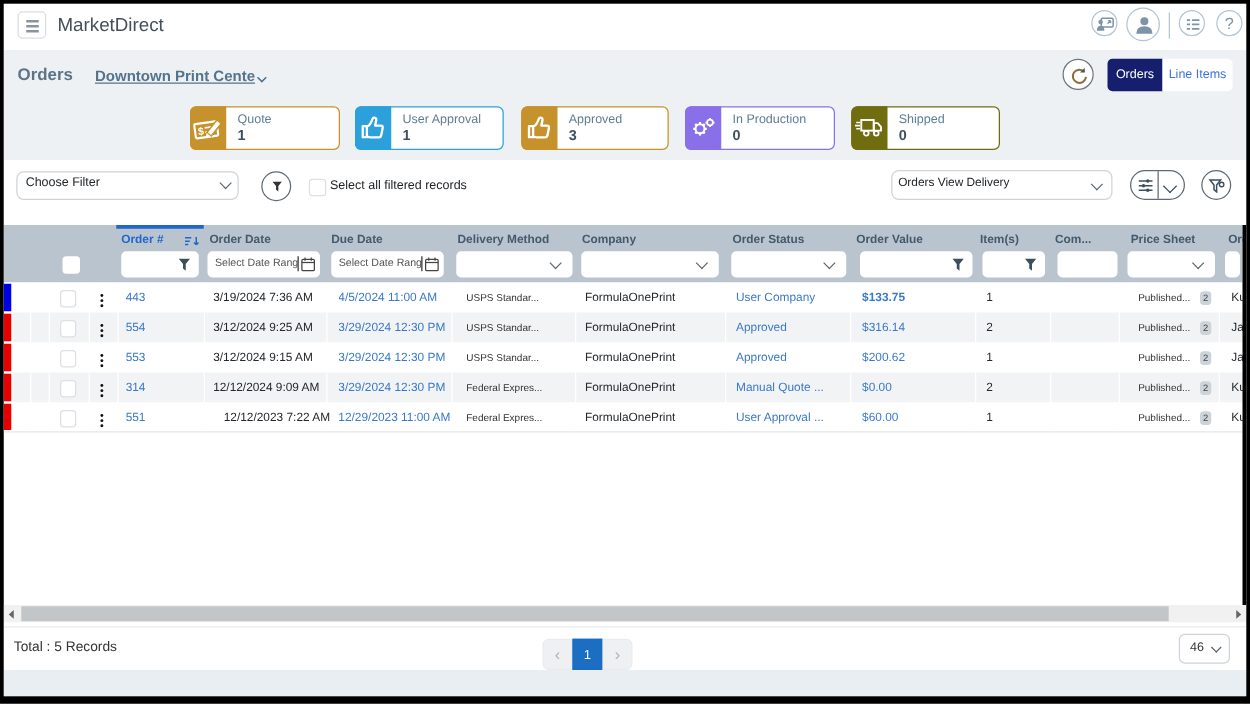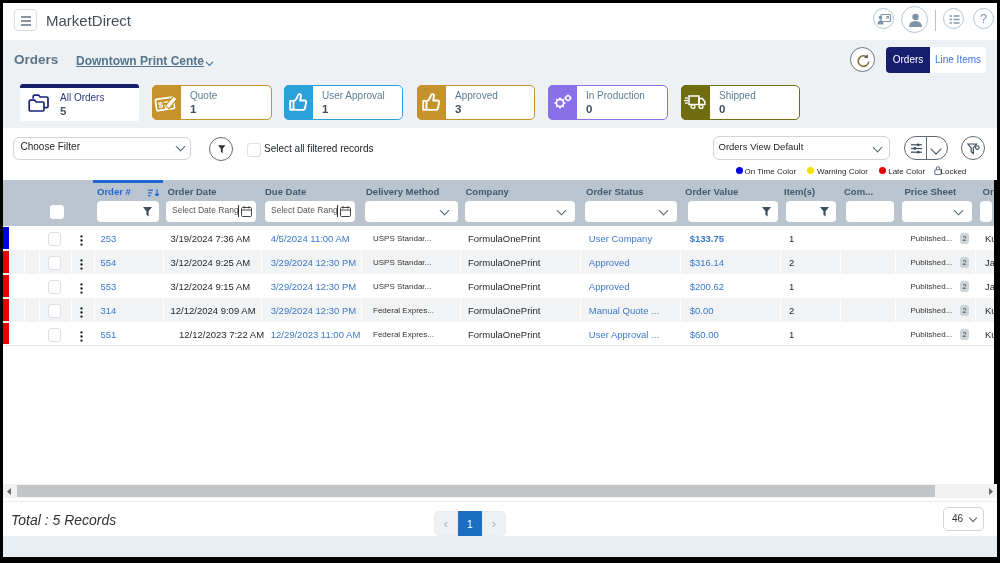--- a/index.html
+++ b/index.html
@@ -49,21 +49,21 @@
 .cell { position:absolute; font-size:9.5px; color:#24292e; white-space:nowrap; top:7px; }
 .clink { color:#3a79ca; }
 .csmall { font-size:8px; color:#333; top:8px; }
 .vline { position:absolute; top:0; bottom:0; width:1.3px; background:#fff; }
 .badge { position:absolute; background:#ccd3d9; color:#444; font-size:7.5px; border-radius:3px; top:6.5px; width:9px; height:11px; text-align:center; line-height:11px; }
 
 
 .hscroll { position:absolute; left:0; top:481px; width:994px; height:14px; background:#f1f1f1; }
 .hthumb { position:absolute; left:14px; top:1px; width:918px; height:12px; background:#c3c6c8; }
 .pager { position:absolute; left:0; top:495px; width:994px; height:38px; background:#fff; }
-.total { position:absolute; left:8px; top:14px; font-size:14px; color:#333;font-style:italic; }
+.total { position:absolute; left:8px; top:14px; font-size:11px; color:#333; }
 .pbtn { position:absolute; top:12.5px; width:24px; height:25px; border:1px solid #e9ecef; background:#eef0f2; color:#aab2ba; font-size:13px; text-align:center; line-height:24px; border-radius:0; }
 .pcur { background:#1b6ec2; color:#fff; border-color:#1b6ec2; }
 .psel { position:absolute; left:940px; top:8.5px; width:41px; height:24px; border:1px solid #ced4da; border-radius:5px; background:#fff; font-size:10px; color:#333; }
 .footstrip { position:absolute; left:0; top:533px; width:994px; height:21px; background:#e9eef3; }
 .blackstrip { position:absolute; left:990.5px; top:177px; width:3.5px; height:304px; background:#000; }
 svg { position:absolute; overflow:visible; }
 </style>
 </head>
 <body>
 <div class="page">
@@ -118,28 +118,20 @@
 
     <div class="circbtn" style="left:847px; top:7px; width:25px; height:25px; border-color:#6a7681;">
       <svg width="25" height="25" viewBox="0 0 25 25">
         <path d="M16.5 9.5 A5.3 5.3 0 1 0 17.8 13.5" fill="none" stroke="#8a6d3b" stroke-width="1.6"></path>
         <path d="M16.8 6.2 L16.8 10 L13 10 Z" fill="#555"></path>
       </svg>
     </div>
     <div class="tog-orders">Orders</div>
     <div class="tog-line">Line Items</div>
 
-    <div class="card" style="left:17px; width:119px; border-top:4px solid #151f6d; height:37px; top:44px; border-radius:3px 3px 2px 2px;">
-      <svg style="left:7px; top:4px;" width="24" height="22" viewBox="0 0 24 22">
-        <path d="M6.2 6.8 V4.4 a1.2 1.2 0 0 1 1.2 -1.2 h4.2 l1.6 1.8 h6.6 a1.2 1.2 0 0 1 1.2 1.2 v8.2 a1.2 1.2 0 0 1 -1.2 1.2 h-2.2" fill="none" stroke="#1a2377" stroke-width="1.7"></path>
-        <path d="M2.2 9.4 a1.2 1.2 0 0 1 1.2 -1.2 h4.2 l1.6 1.8 h6.6 a1.2 1.2 0 0 1 1.2 1.2 v6.6 a1.2 1.2 0 0 1 -1.2 1.2 h-12.4 a1.2 1.2 0 0 1 -1.2 -1.2 z" fill="none" stroke="#1a2377" stroke-width="1.7"></path>
-      </svg>
-      <div class="lbl" style="color:#2d3c86; left:40px;">All Orders</div>
-      <div class="cnt" style="left:40px; color:#4a5a66;">5</div>
-    </div>
     <div class="card" style="left:149px; width:120px; border:1px solid #c5922b;">
       <div class="blk" style="background:#c5922b;">
         <svg style="left:3px; top:5.5px;" width="24" height="24" viewBox="0 0 24 24">
           <g transform="rotate(-8 11 13)">
           <rect x="1" y="7" width="18" height="11.5" rx="1" fill="none" stroke="#fff" stroke-width="1.7"></rect>
           <text x="3.2" y="16.2" font-size="8.5" fill="#fff" font-weight="bold" font-family="Liberation Sans">$</text>
           <line x1="9" y1="11" x2="16" y2="11" stroke="#fff" stroke-width="1.3"></line>
           <line x1="9" y1="14.5" x2="16" y2="14.5" stroke="#fff" stroke-width="1.3"></line>
           </g>
           <path d="M10.5 15 L18.5 5 L22 7.8 L14 17.8 Z" fill="#fff" stroke="#c5922b" stroke-width="1.2"></path>
@@ -218,21 +210,21 @@
         <span class="chevron" style="right:6px; top:5px;"></span>
       </div>
     <div class="circbtn" style="left:206px; top:9px; width:24px; height:24px;">
       <svg style="left:8px; top:7px;" width="7.5" height="9" viewBox="0 0 9 10">
           <path d="M0 0 H9 L5.6 4.2 V9.5 L3.4 7.8 V4.2 Z" fill="#333"></path>
         </svg>
     </div>
     <div class="cb" style="left:244px; top:15px;"></div>
     <div style="position:absolute; left:261px; top:15px; font-size:10px; color:#212529;">Select all filtered records</div>
     <div class="sel" style="left:710px; top:8px; width:177px; height:24px;">
-        <span class="ph" style="font-size:9.5px; top:4px; left:4.5px;">Orders View Default</span>
+        <span class="ph" style="font-size:9.5px; top:4px; left:4.5px;">Orders View Delivery</span>
         <span class="chevron" style="right:8px; top:7px;"></span>
       </div>
 
     <div style="position:absolute; left:901px; top:8px; width:44px; height:24px; border:1px solid #5f6a75; border-radius:12px; background:#fff;">
       <div style="position:absolute; left:21px; top:0; bottom:0; width:1px; background:#5f6a75;"></div>
       <svg style="left:5.5px; top:6px;" width="11" height="11" viewBox="0 0 11 11">
         <g stroke="#3c4f5e" stroke-width="1.2">
           <line x1="0" y1="1.8" x2="11" y2="1.8"></line>
             <line x1="0" y1="5.5" x2="11" y2="5.5"></line>
             <line x1="0" y1="9.2" x2="11" y2="9.2"></line>
@@ -241,33 +233,20 @@
         <circle cx="3.8" cy="5.5" r="1.4" fill="#3c4f5e"></circle>
         <circle cx="7.2" cy="9.2" r="1.4" fill="#3c4f5e"></circle>
       </svg>
       <span class="chevron" style="right:7px; top:8px; width:8px; height:8px; border-width:1.8px; border-color:#3c4f5e;"></span>
     </div>
     <div class="circbtn" style="left:958px; top:8px; width:24px; height:24px;">
       <svg style="left:6px; top:6.5px;" width="12" height="11" viewBox="0 0 12 11">
         <path d="M0 0 H8.5 L5.3 4 V9.5 L3.2 7.7 V4 Z" fill="none" stroke="#3c4f5e" stroke-width="1.2"></path>
         <circle cx="9.3" cy="3.6" r="1.8" fill="#fff" stroke="#3c4f5e" stroke-width="1.1"></circle>
       </svg>
-    </div>
-    <div class="legend">
-      <span class="dot" style="left:33px; background:#0000e6;"></span>
-        <span class="ltx" style="left:41.5px;">On Time Color</span>
-      <span class="dot" style="left:103.5px; background:#f5e100;"></span>
-        <span class="ltx" style="left:114px;">Warning Color</span>
-      <span class="dot" style="left:176px; background:#e80000;"></span>
-        <span class="ltx" style="left:185.2px;">Late Color</span>
-      <svg style="left:230.5px; top:0.5px;" width="8" height="9" viewBox="0 0 8 9">
-          <rect x="0.8" y="3.8" width="6.4" height="4.7" rx="1" fill="none" stroke="#6b7b8a" stroke-width="1.1"></rect>
-          <path d="M2.3 3.8 V2.4 a1.7 1.7 0 0 1 3.4 0 V3.8" fill="none" stroke="#6b7b8a" stroke-width="1.1"></path>
-        </svg>
-        <span class="ltx" style="left:237.5px;">Locked</span>
     </div>
   </div>
 
   <div class="thead">
     <div style="position:absolute; left:90px; top:0; width:70px; height:3px; background:#1f66d1;"></div>
     <div class="cb" style="left:47px; top:25px; border:none;"></div>
     <div class="th" style="left:94px; color:#1f66d1;">Order #</div>
     <svg style="left:145px; top:9px;" width="12" height="8" viewBox="0 0 12 8">
       <g stroke="#1f66d1" stroke-width="1.2">
           <line x1="0" y1="1.2" x2="5" y2="1.2"></line>
@@ -353,21 +332,21 @@
       <div class="vline" style="left:837px;"></div>
       <div class="vline" style="left:892px;"></div>
       <div class="vline" style="left:972px;"></div>
     <div class="rbar" style="background:#0000e6;"></div>
     <div class="cb" style="left:44.5px; top:6px;"></div>
     <svg style="left:77px; top:8.5px;" width="3" height="11" viewBox="0 0 3 11">
         <circle cx="1.5" cy="1.4" r="1.15" fill="#111"></circle>
         <circle cx="1.5" cy="5.5" r="1.15" fill="#111"></circle>
         <circle cx="1.5" cy="9.6" r="1.15" fill="#111"></circle>
       </svg>
-    <div class="cell clink" style="left:97.5px;">253</div>
+    <div class="cell clink" style="left:97.5px;">443</div>
     <div class="cell" style="left:167.5px;">3/19/2024 7:36 AM</div>
     <div class="cell clink" style="left:267.7px; width:89px; overflow:hidden;">4/5/2024 11:00 AM</div>
     <div class="cell csmall" style="left:370px;">USPS Standar...</div>
     <div class="cell" style="left:465px;">FormulaOnePrint</div>
     <div class="cell clink" style="left:585.8px;">User Company</div>
     <div class="cell clink" style="left:686.7px;font-weight:bold;">$133.75</div>
     <div class="cell" style="left:786px;">1</div>
     <div class="cell csmall" style="left:907.5px;">Published...</div>
     <div class="badge" style="left:957px;">2</div>
     <div class="cell" style="left:982px;">Ku</div>

